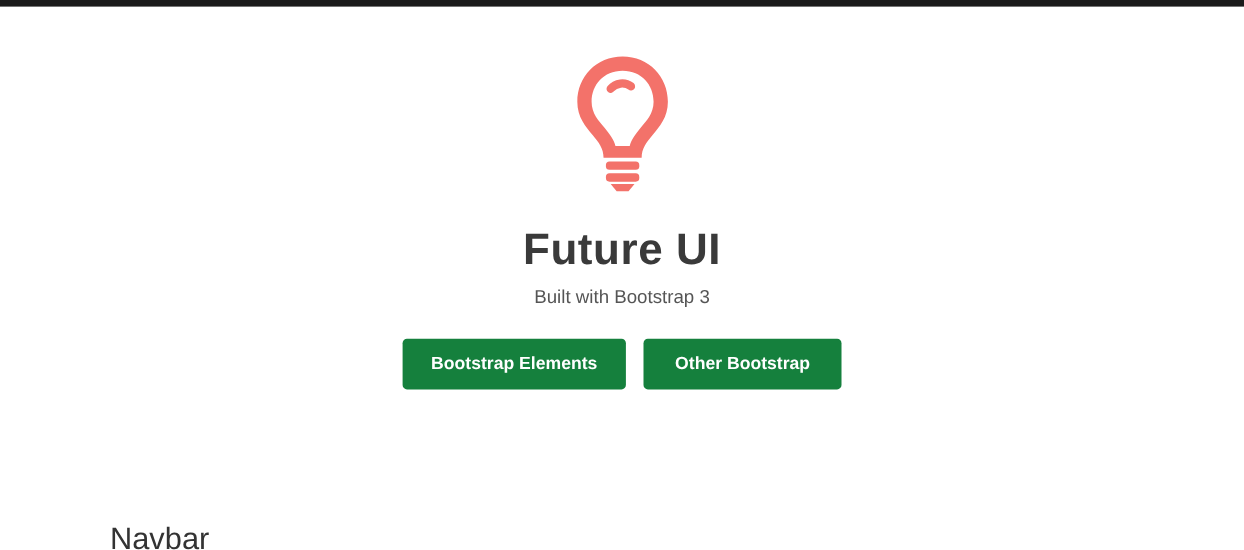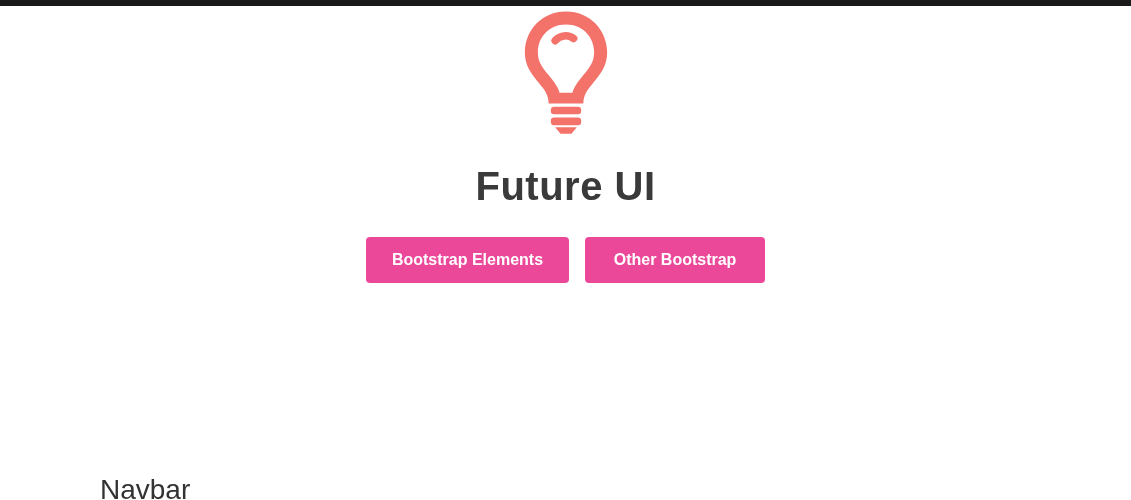--- a/index.html
+++ b/index.html
@@ -14,20 +14,21 @@
       height: 500px;
       overflow: hidden;
     }
     .top-bar {
       width: 100%;
       height: 6px;
       background: #1a1a1a;
     }
     .hero {
       text-align: center;
+      padding-top: 40px;
     }
     .logo-icon {
       display: inline-block;
       margin-bottom: 16px;
     }
     .logo-icon svg {
       width: 110px;
       height: 130px;
     }
     .page-title {
@@ -43,21 +44,21 @@
       margin-top: 10px;
       font-weight: 400;
     }
     .button-row {
       margin-top: 28px;
       display: flex;
       justify-content: center;
       gap: 16px;
     }
     .btn {
-      background: #ec4899;
+      background: #15803d;
       color: #ffffff;
       border: none;
       border-radius: 4px;
       padding: 14px 26px;
       font-size: 16px;
       font-weight: 600;
       cursor: pointer;
       min-width: 180px;
       font-family: inherit;
     }
@@ -80,20 +81,21 @@
     <svg viewBox="0 0 100 120" xmlns="http://www.w3.org/2000/svg">
       <path fill="#f3726a" d="M50 5 C28 5 12 22 12 43 C12 56 19 64 25 71 C30 77 34 82 34 90 L66 90 C66 82 70 77 75 71 C81 64 88 56 88 43 C88 22 72 5 50 5 Z M50 17 C66 17 76 29 76 43 C76 53 70 59 65 65 C61 70 57 75 56 80 L44 80 C43 75 39 70 35 65 C30 59 24 53 24 43 C24 29 34 17 50 17 Z"></path>
       <path fill="none" stroke="#f3726a" stroke-width="7" stroke-linecap="round" d="M40 32 C44 27 52 26 57 30"></path>
       <rect fill="#f3726a" x="36" y="93" width="28" height="7" rx="3"></rect>
       <rect fill="#f3726a" x="36" y="103" width="28" height="7" rx="3"></rect>
       <path fill="#f3726a" d="M40 112 L60 112 L55 118 L45 118 Z"></path>
     </svg>
   </div>
 
   <h1 class="page-title">Future UI</h1>
+  <p class="page-subtitle">Built with Bootstrap 3</p>
 
   <div class="button-row">
     <button class="btn">Bootstrap Elements</button>
     <button class="btn">Other Bootstrap</button>
   </div>
 </div>
 
 <div class="section-heading">Navbar</div>
 
 </body></html>

